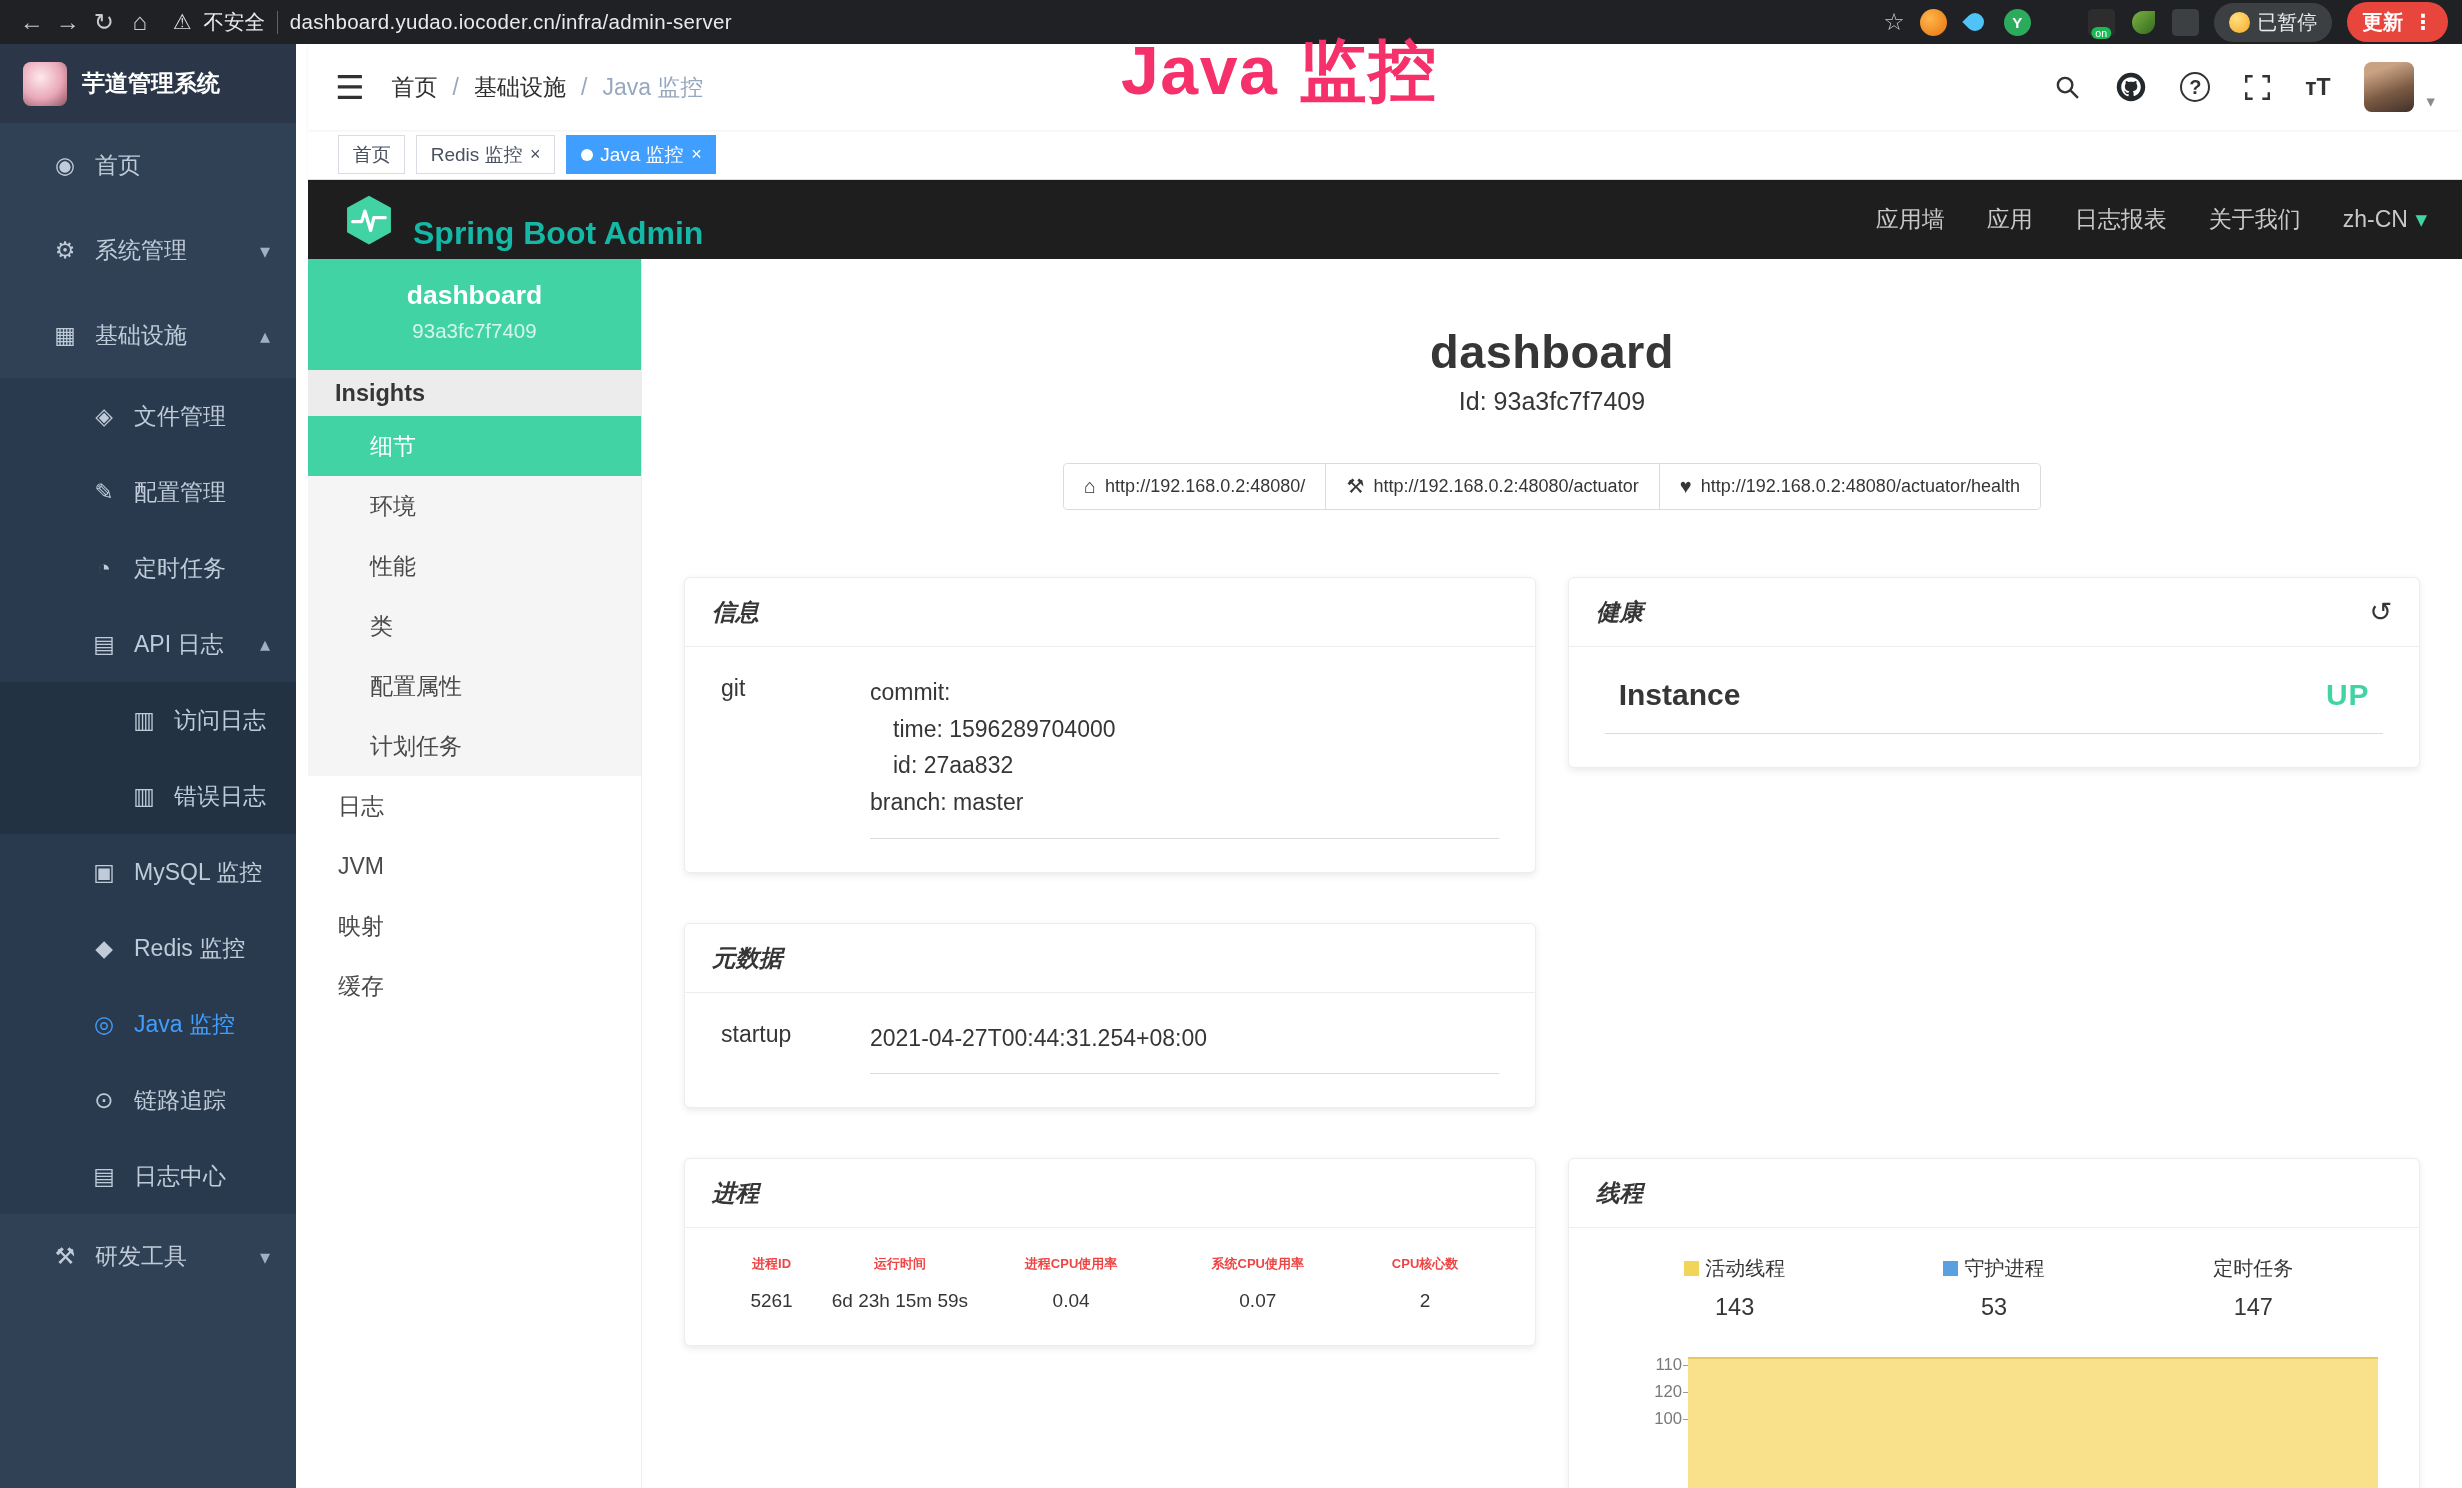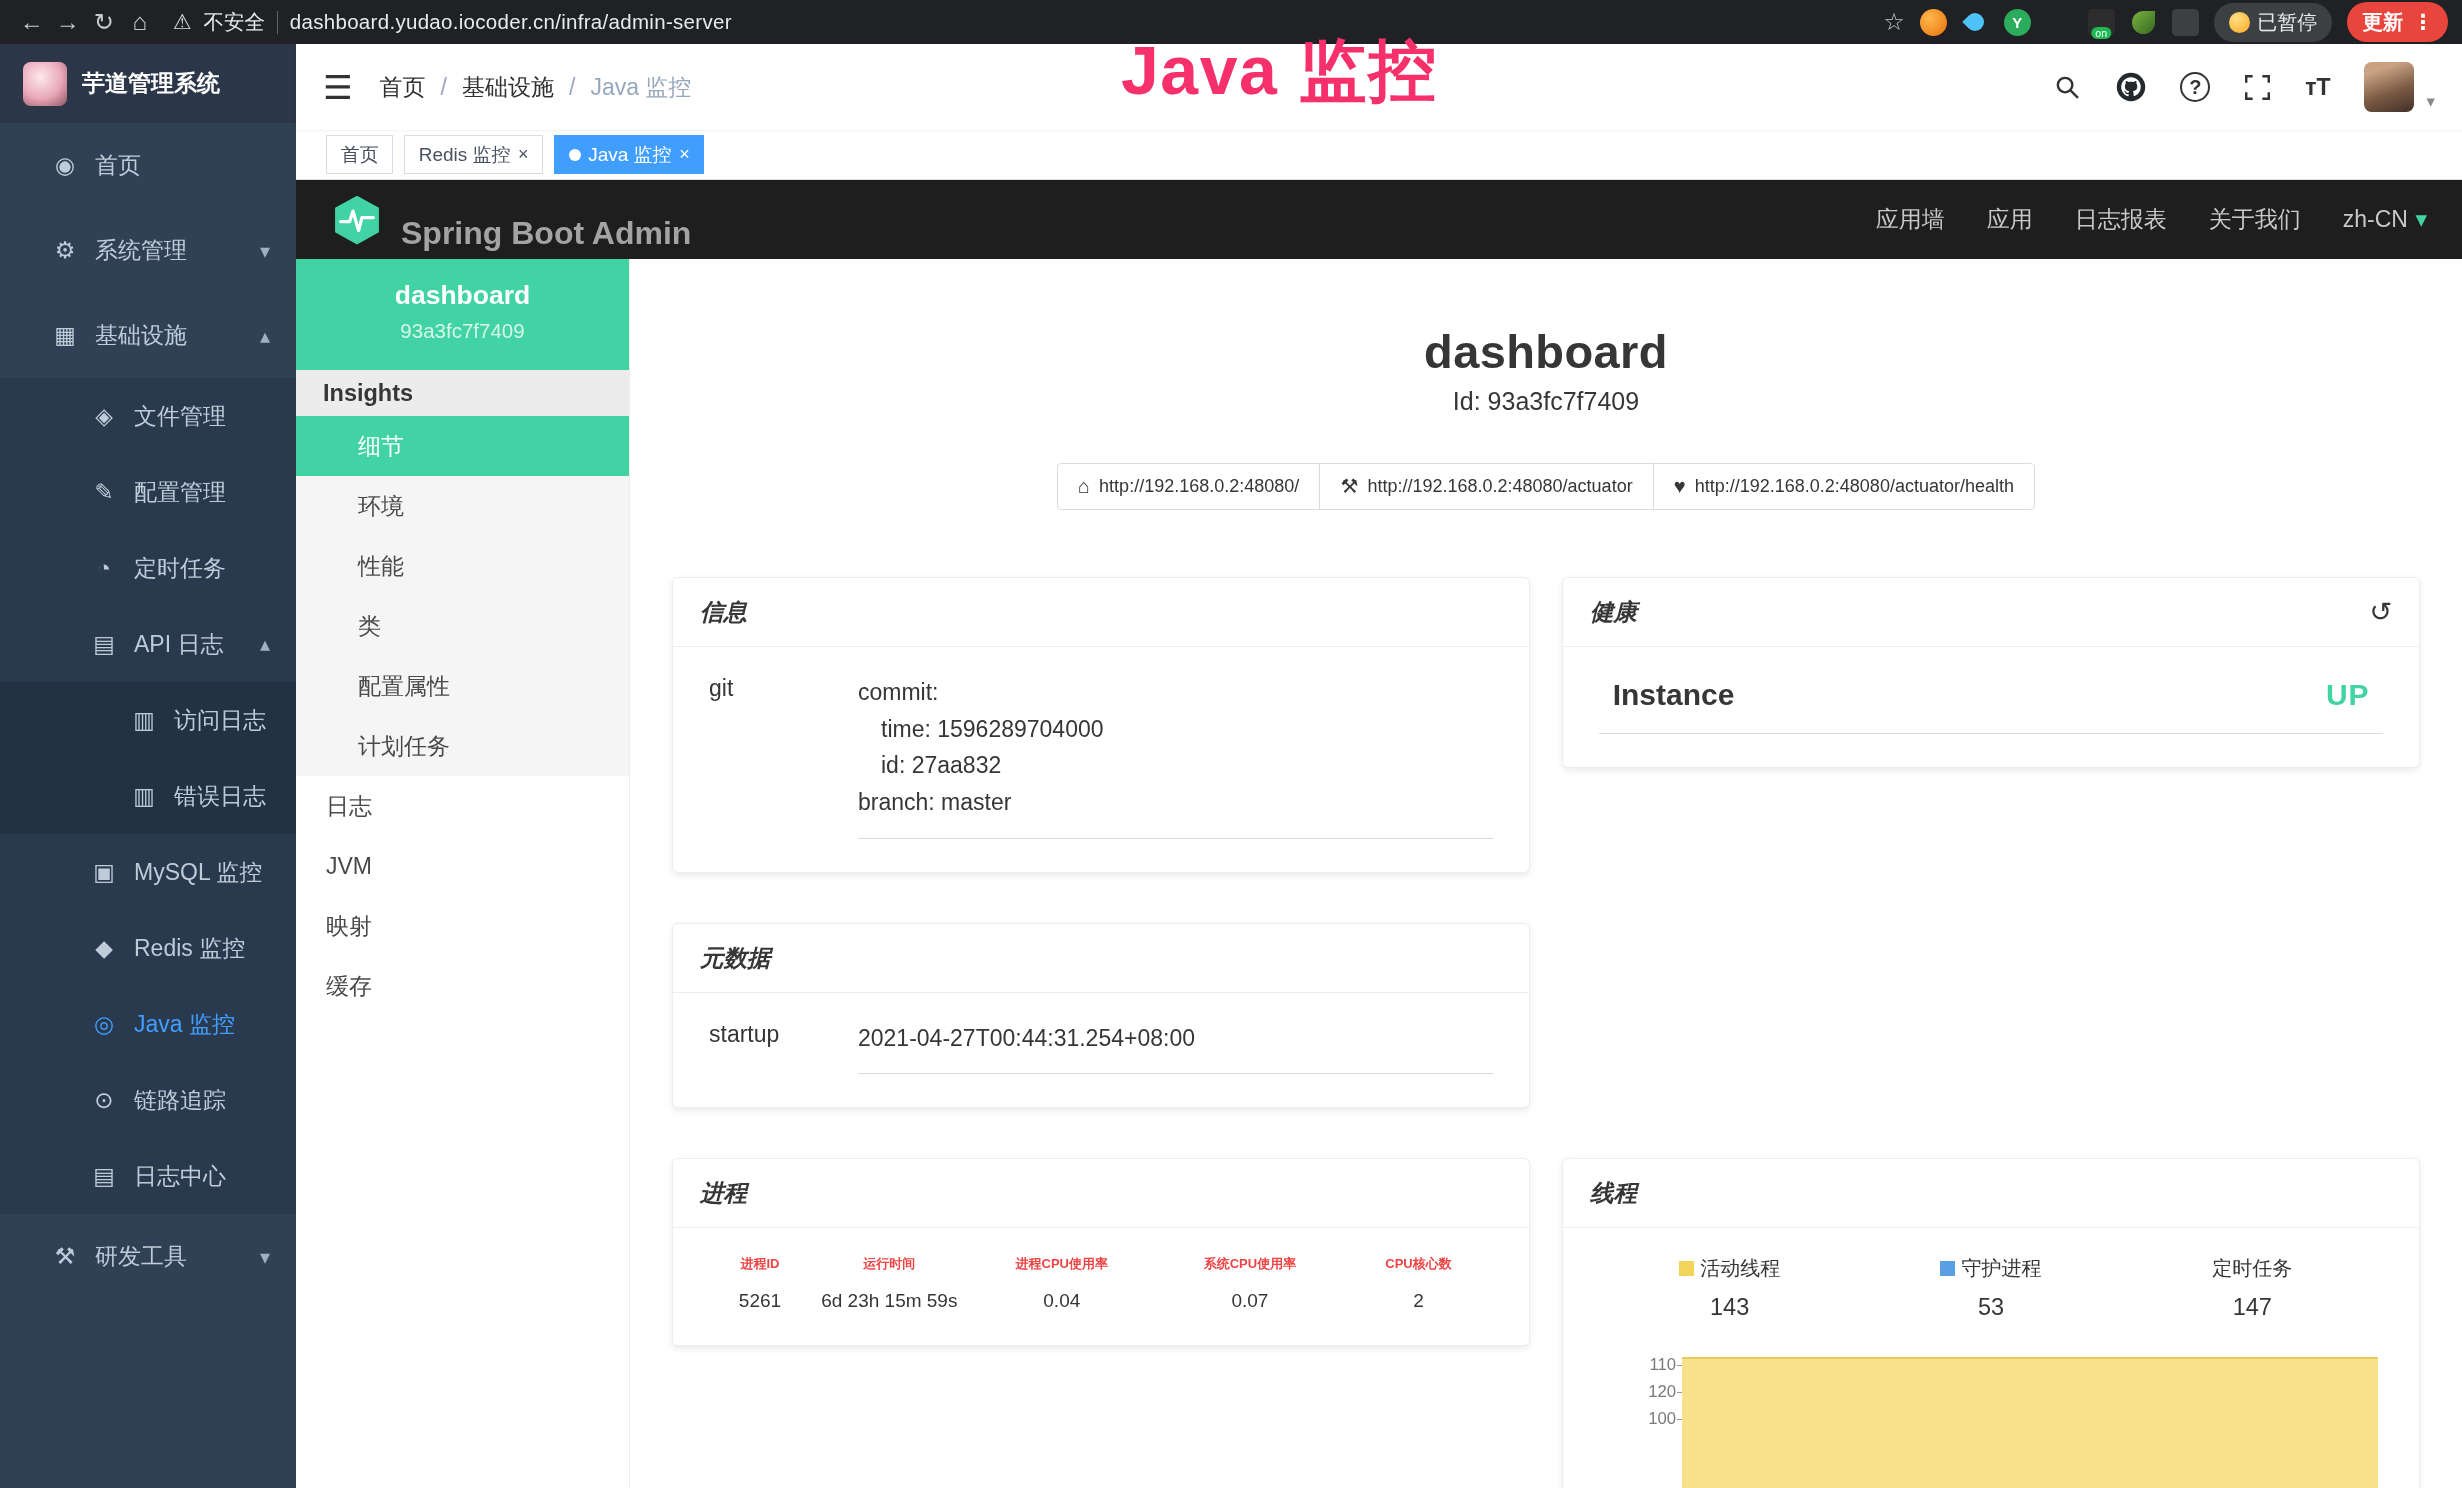--- a/index.html
+++ b/index.html
@@ -27,21 +27,21 @@
   .ext-dark { background:#2d2d2d; border-radius:4.6px; }
   .ext-on { position:absolute; bottom:-3px; left:50%; transform:translateX(-50%); background:#1db954; color:#fff; font-size:10.6px; line-height:12px; padding:0 3.8px; border-radius:6px; }
   .ext-leaf { background:linear-gradient(135deg,#7cb342,#33691e); border-radius:50% 0 50% 50%; width:23px; height:23px; }
   .ext-plug { background:#3c4043; border-radius:4.6px; }
   .paused-badge { display:flex; align-items:center; gap:7.6px; background:#3c4043; border-radius:20px; padding:6px 15px; font-size:20px; color:#e8eaed; }
   .emoji-dot { width:21px; height:21px; border-radius:50%; background:radial-gradient(circle at 35% 30%, #ffe082, #f9a825); }
   .update-btn { display:flex; align-items:center; gap:9px; background:#e8453c; color:#fff; border-radius:20px; padding:6px 15px; font-size:20.5px; font-weight:bold; }
   .kebab { font-size:21px; color:#fff; }
 
   
-  .app { position:absolute; top:44px; left:0; right:0; bottom:0; display:flex; }
+  .app { position:absolute; top:44px; left:0; right:0; bottom:0; display:flex;gap:12px; }
 
   
   .app-sidebar { width:296px; background:#304156; flex-shrink:0; color:#bfcbd9; overflow:hidden; }
   .sidebar-logo { height:79px; display:flex; align-items:center; gap:15px; padding:0 23px; background:#2b3648; }
   .logo-img { width:44px; height:44px; border-radius:7.6px; background:radial-gradient(circle at 40% 35%, #fde9ec, #e9a7b8 55%, #8d5560); flex-shrink:0; }
   .brand-text { color:#fff; font-size:23px; font-weight:bold; white-space:nowrap; }
   .menu-item { display:flex; align-items:center; font-size:23px; color:#bfcbd9; position:relative; cursor:pointer; }
   .lvl1 { height:85px; padding-left:47px; }
   .lvl2 { height:76px; padding-left:86px; background:#2a3a4e; }
   .lvl3 { height:76px; padding-left:126px; background:#233243; }
@@ -67,21 +67,21 @@
 
   .tags-bar { height:50px; background:#fff; border-bottom:0.8px solid #d8dce5; box-shadow:0 0.8px 2.3px rgba(0,0,0,.06); display:flex; align-items:center; padding:0 30px; gap:10.6px; position:relative; z-index:4; }
   .tag { height:39px; padding:0 13.7px; border:0.8px solid #d8dce5; background:#fff; color:#495060; font-size:19px; display:flex; align-items:center; gap:7.6px; cursor:pointer; }
   .tag .x { font-size:18px; }
   .tag.active { background:#409eff; border-color:#409eff; color:#fff; }
   .tag .dot { width:12px; height:12px; border-radius:50%; background:#fff; }
 
   
   .sba-header { height:79px; background:#1e1e1e; display:flex; align-items:center; padding:0 35px; }
   .sba-brand { display:flex; align-items:center; gap:18px; }
-  .sba-brand-text { color:#a3a3a3; font-size:32px; font-weight:bold;margin-top:28px; }
+  .sba-brand-text { color:#14b8a6; font-size:32px; font-weight:bold;margin-top:28px; }
   .sba-nav { margin-left:auto; display:flex; align-items:center; gap:42px; font-size:23px; color:#c8c8c8; }
   .sba-nav .nav-link { cursor:pointer; }
   .locale { display:flex; align-items:center; gap:7.6px; cursor:pointer; }
   .locale .chev-green { color:#42d3a5; font-size:23px; }
 
   .sba-body { flex:1; display:flex; min-height:0; background:#fff; }
   .sba-sidebar { width:334px; flex-shrink:0; border-right:0.8px solid #ededed; background:#fff; }
   .sba-app-head { height:111px; background:#42d3a5; color:#fff; text-align:center; padding-top:21px; cursor:pointer; }
   .sba-app-name { font-size:26.5px; font-weight:bold; }
   .sba-app-id { font-size:20.5px; color:rgba(255,255,255,.78); margin-top:7.6px; }

